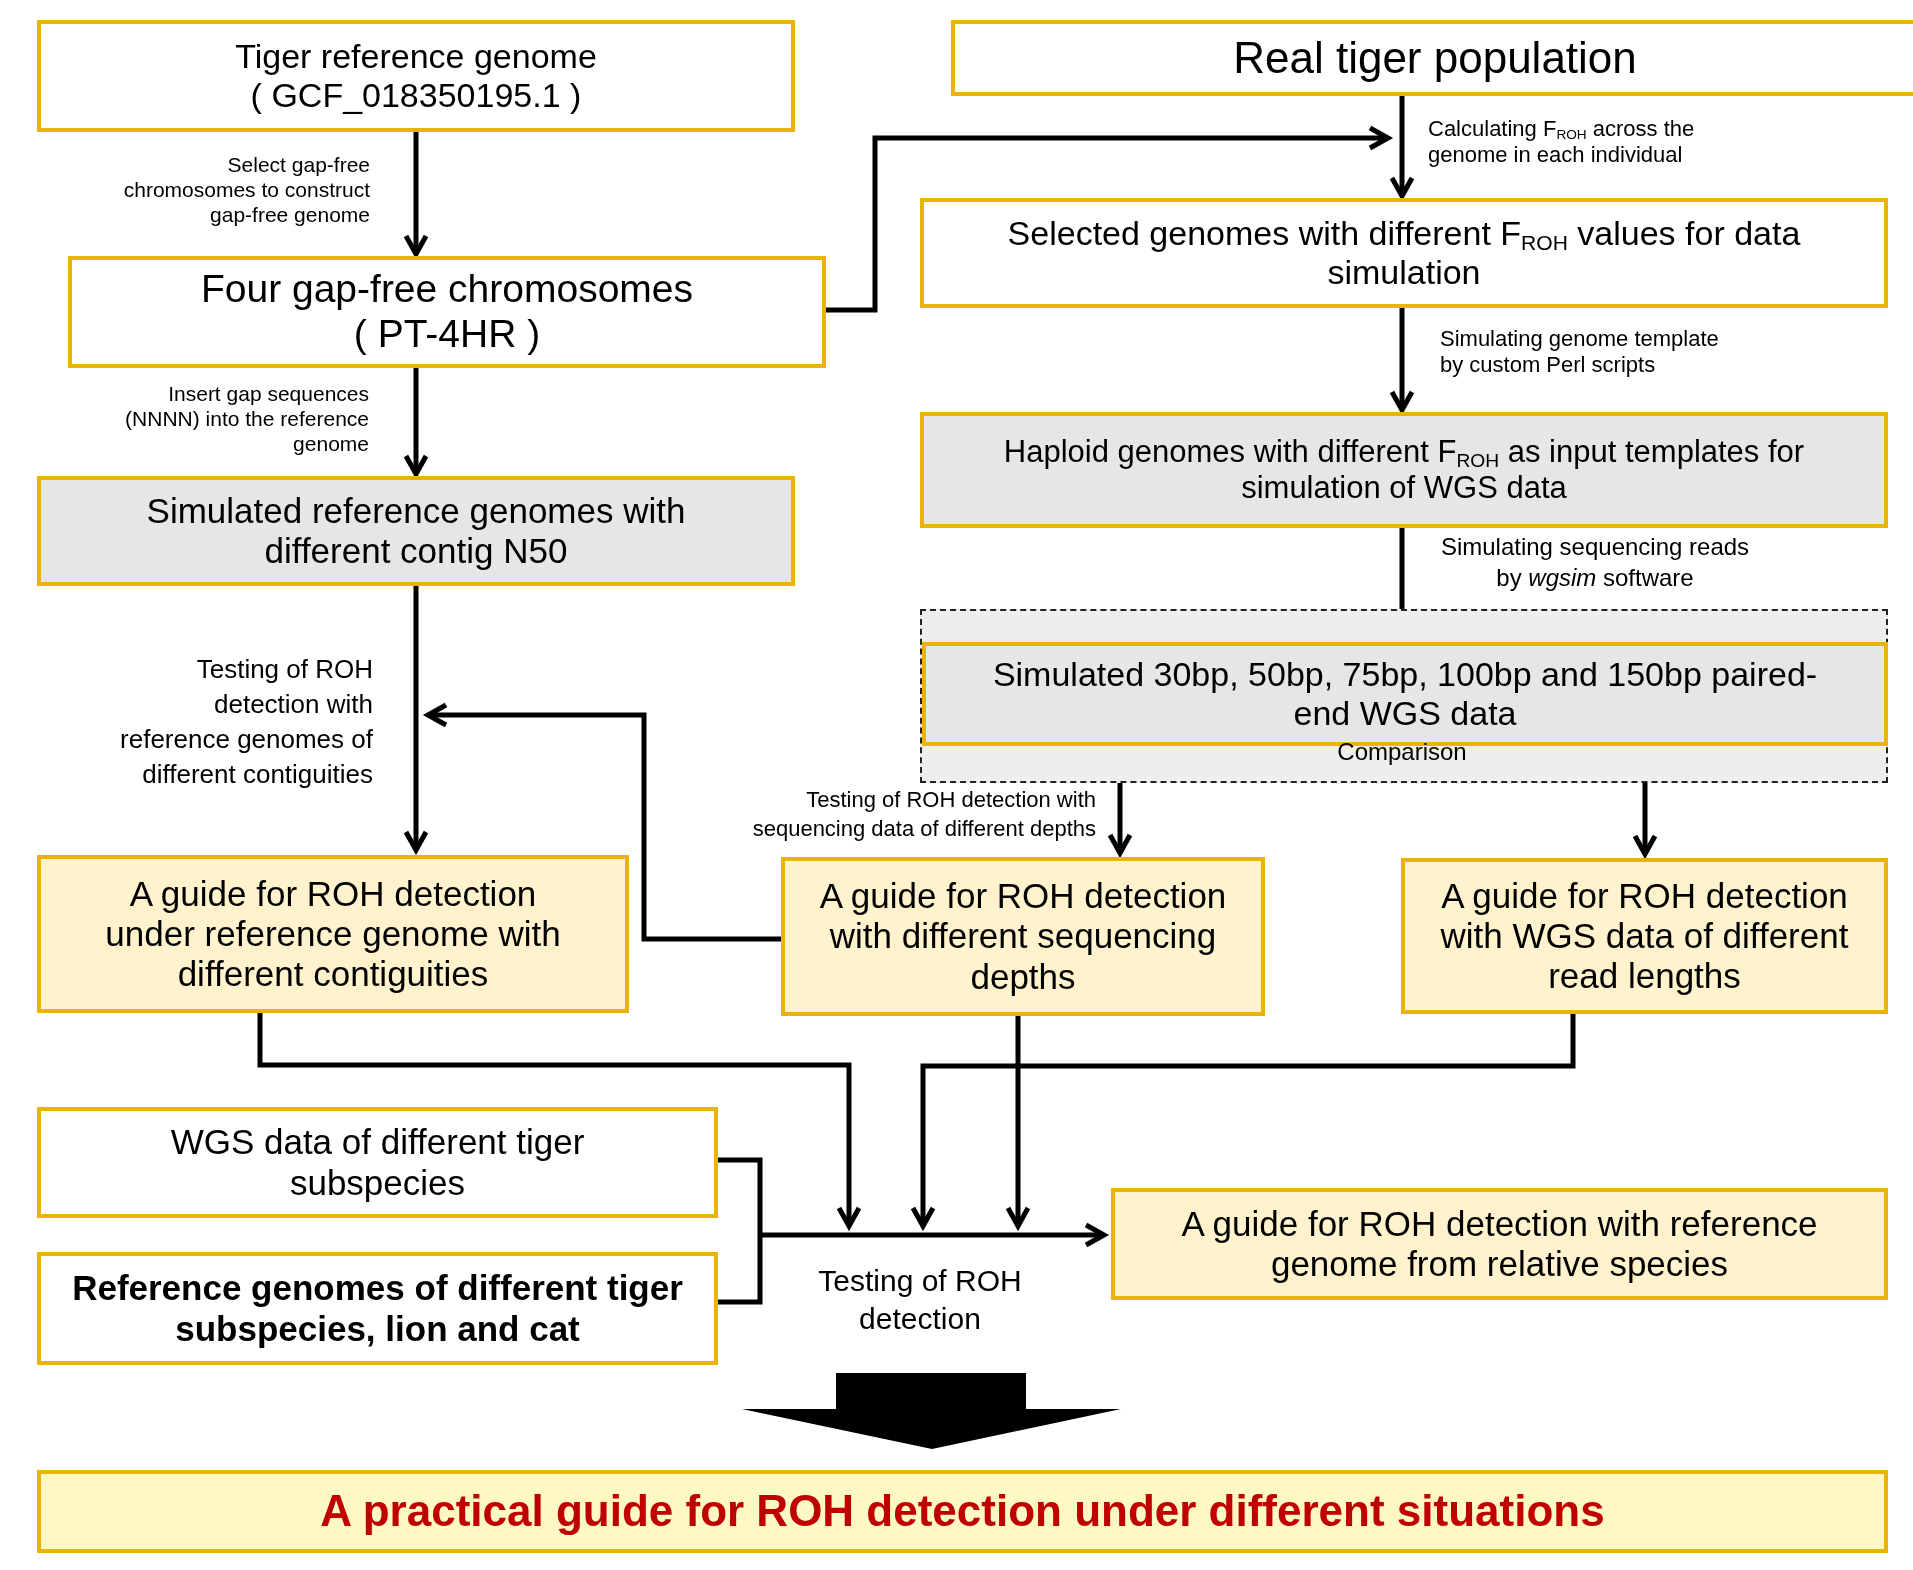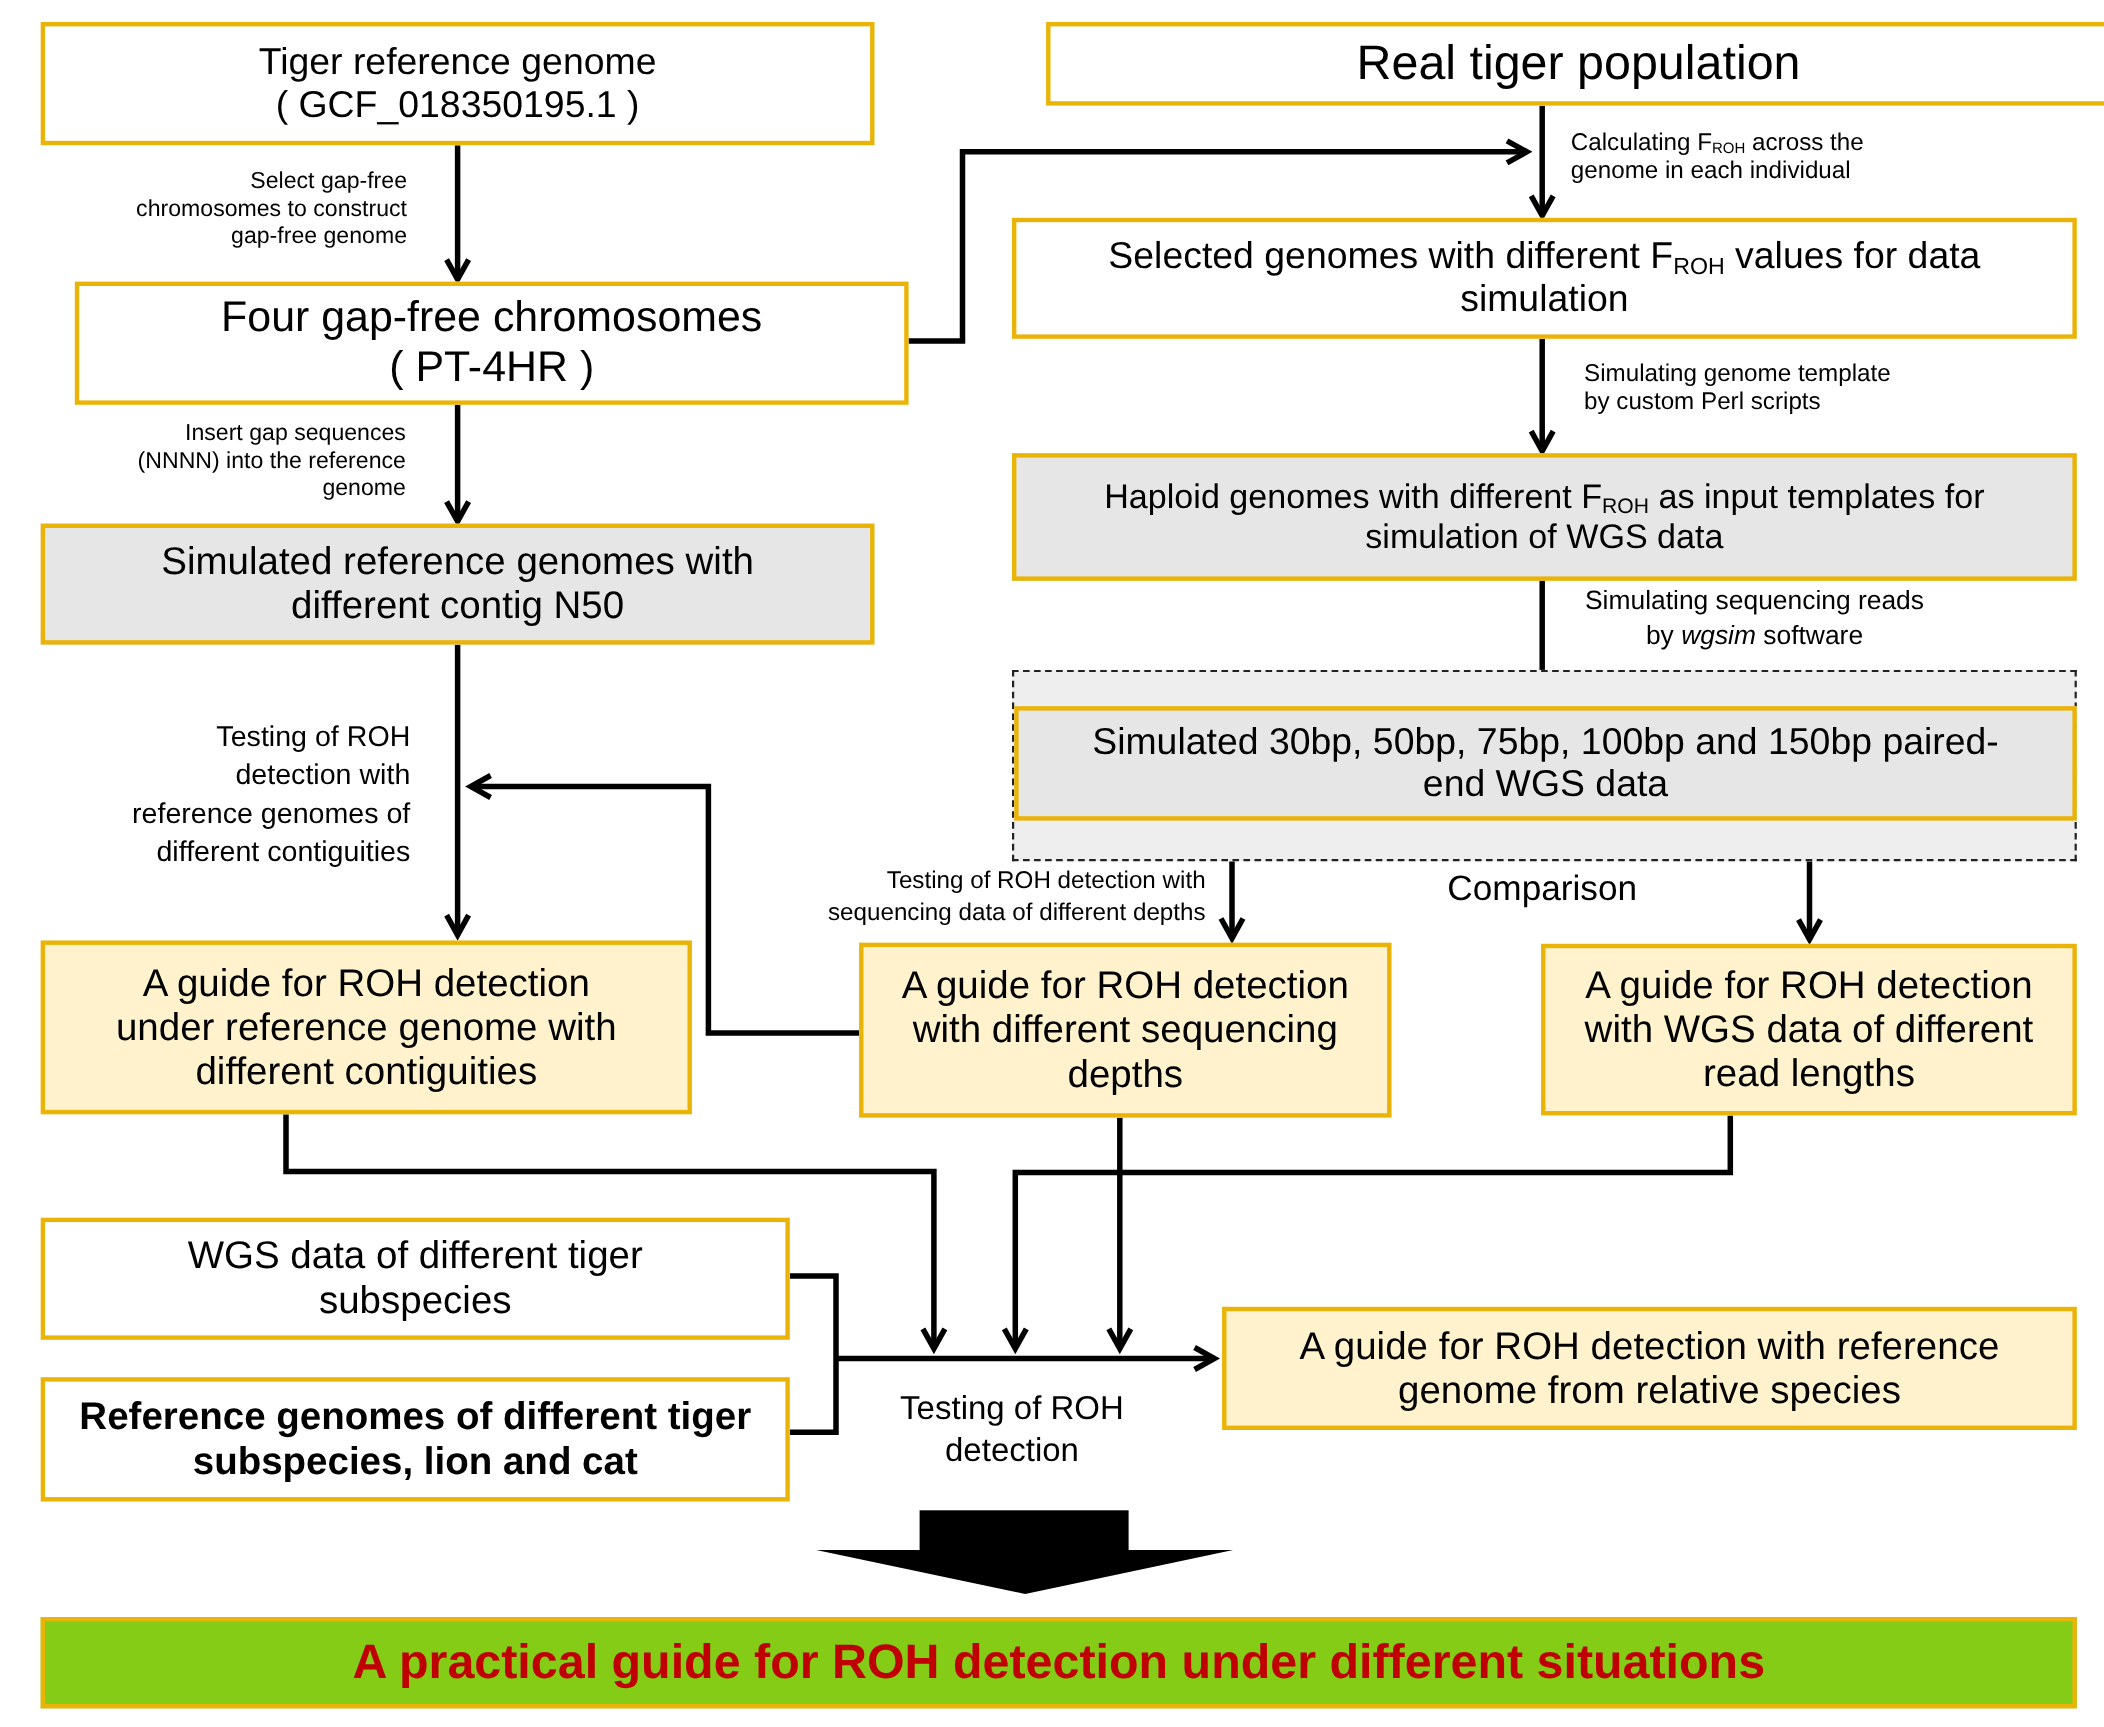--- a/index.html
+++ b/index.html
@@ -5,21 +5,21 @@
   html, body { margin: 0; padding: 0; background: #ffffff; }
   body { width: 1913px; height: 1570px; position: relative; overflow: hidden;
          font-family: "Liberation Sans", sans-serif; color: #000; }
   #wires { position: absolute; left: 0; top: 0; width: 1913px; height: 1570px; }
   .box { position: absolute; box-sizing: border-box; border: 4px solid #eab308;
          display: flex; align-items: center; justify-content: center; text-align: center;
          line-height: 1.15; padding: 2px 12px; }
   .white { background: #ffffff; }
   .gray { background: #e6e6e6; }
   .cream { background: #fff2cc; }
-  .gold { background: #84cc16; }
+  .gold { background: #fef9c3; }
   .t34 { font-size: 34px; }
   .t40 { font-size: 41px; margin-left: 31px; }
   .final-text { font-size: 44px; font-weight: bold; color: #c00000; }
   .dashed { position: absolute; box-sizing: border-box; border: 2px dashed #222;
             background: #eeeeee; }
   .lbl { position: absolute; line-height: 1.2; white-space: nowrap; }
   .s20 { font-size: 21px; }
   .s27 { font-size: 27px; }
   .right { text-align: right; }
   .center { text-align: center; }
@@ -141,21 +141,21 @@
   <div>Simulating sequencing reads</div>
   <div><span>by </span><i>wgsim</i><span> software</span></div>
 </div>
 
 <div class="dashed" style="left:920px; top:609px; width:968px; height:174px;"></div>
 
 <div class="box gray t34" style="left:922px; top:642px; width:966px; height:104px; padding:0 40px;">
   <span>Simulated 30bp, 50bp, 75bp, 100bp and 150bp paired-end WGS data</span>
 </div>
 
-<div class="lbl center" style="left:1302px; width:200px; top:788px; font-size:32px;">
+<div class="lbl center" style="left:1302px; width:200px; top:738px; font-size:24px;">
   <span>Comparison</span>
 </div>
 
 <div class="lbl s20 right" style="right:817px; top:786px; font-size:22px; line-height:1.3;">
   <div>Testing of ROH detection with</div>
   <div>sequencing data of different depths</div>
 </div>
 
 <div class="box cream t34" style="left:37px; top:855px; width:592px; height:158px; padding:0 40px; font-size:35px;">
   <span>A guide for ROH detection under reference genome with different contiguities</span>

